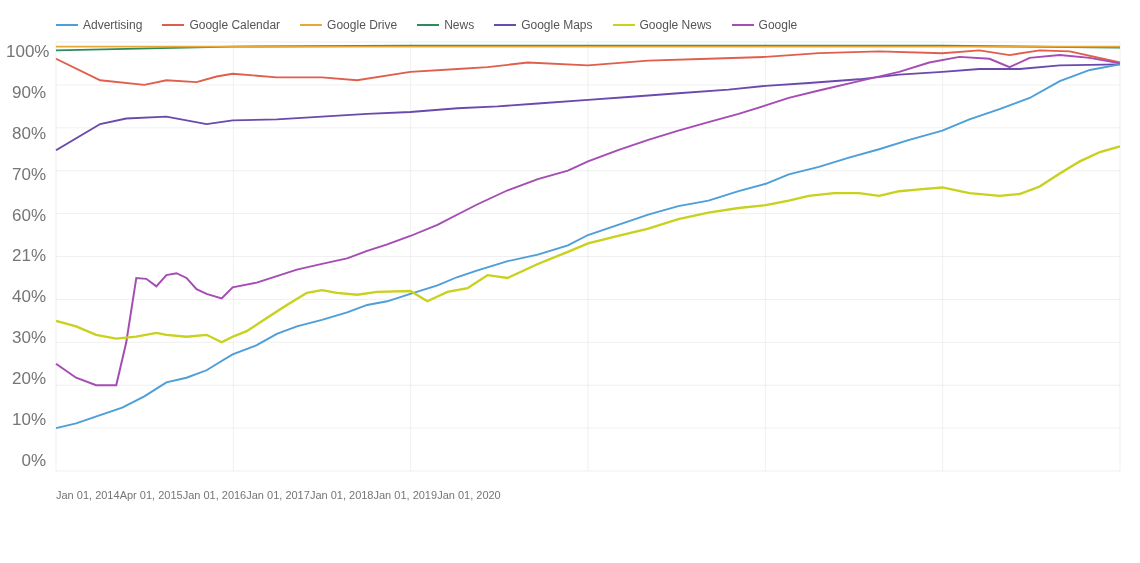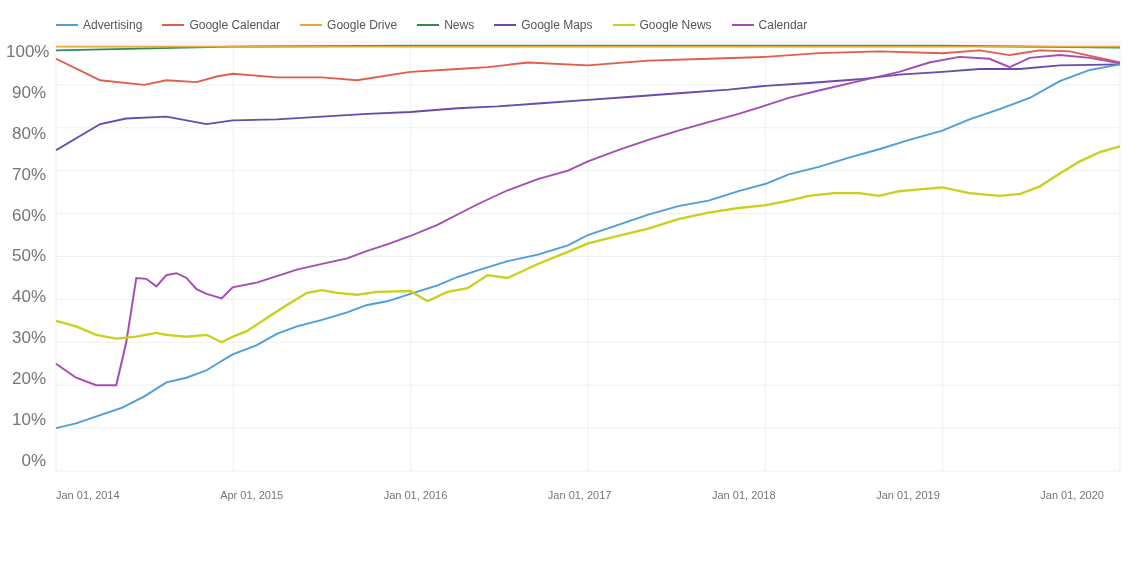--- a/index.html
+++ b/index.html
@@ -50,21 +50,20 @@
       color: #757575;
       text-align: right;
       width: 40px;
     }
     .x-axis-labels {
       position: absolute;
       bottom: -30px;
       left: 0;
       right: 16px;
       display: flex;
-      justify-content: space-between;
     }
     .x-label {
       font-size: 11px;
       color: #757575;
       text-align: center;
     }
     svg.chart-svg {
       width: 100%;
       height: 100%;
       overflow: visible;
@@ -96,34 +95,34 @@
       <div class="legend-item">
         <span class="legend-line" style="background-color: rgb(106, 74, 173);"></span>
         <span>Google Maps</span>
       </div>
       <div class="legend-item">
         <span class="legend-line" style="background-color: rgb(200, 209, 28);"></span>
         <span>Google News</span>
       </div>
       <div class="legend-item">
         <span class="legend-line" style="background-color: rgb(166, 77, 181);"></span>
-        <span>Calendar</span>
+        <span>Google</span>
       </div>
     </div>
 
   <div style="position:relative; flex:1; width:100%; height:calc(100% - 50px);">
 
     <div class="y-axis-labels">
 
     <span class="y-label">0%</span>
         <span class="y-label">10%</span>
         <span class="y-label">20%</span>
         <span class="y-label">30%</span>
         <span class="y-label">40%</span>
-        <span class="y-label">50%</span>
+        <span class="y-label">21%</span>
         <span class="y-label">60%</span>
         <span class="y-label">70%</span>
         <span class="y-label">80%</span>
         <span class="y-label">90%</span>
         <span class="y-label">100%</span>
       </div>
 
     <svg class="chart-svg" viewBox="0 0 1060 460" preserveAspectRatio="none" style="display:block; width:100%; height:100%;">
 
       <g stroke="#e0e0e0" stroke-width="0.5">

